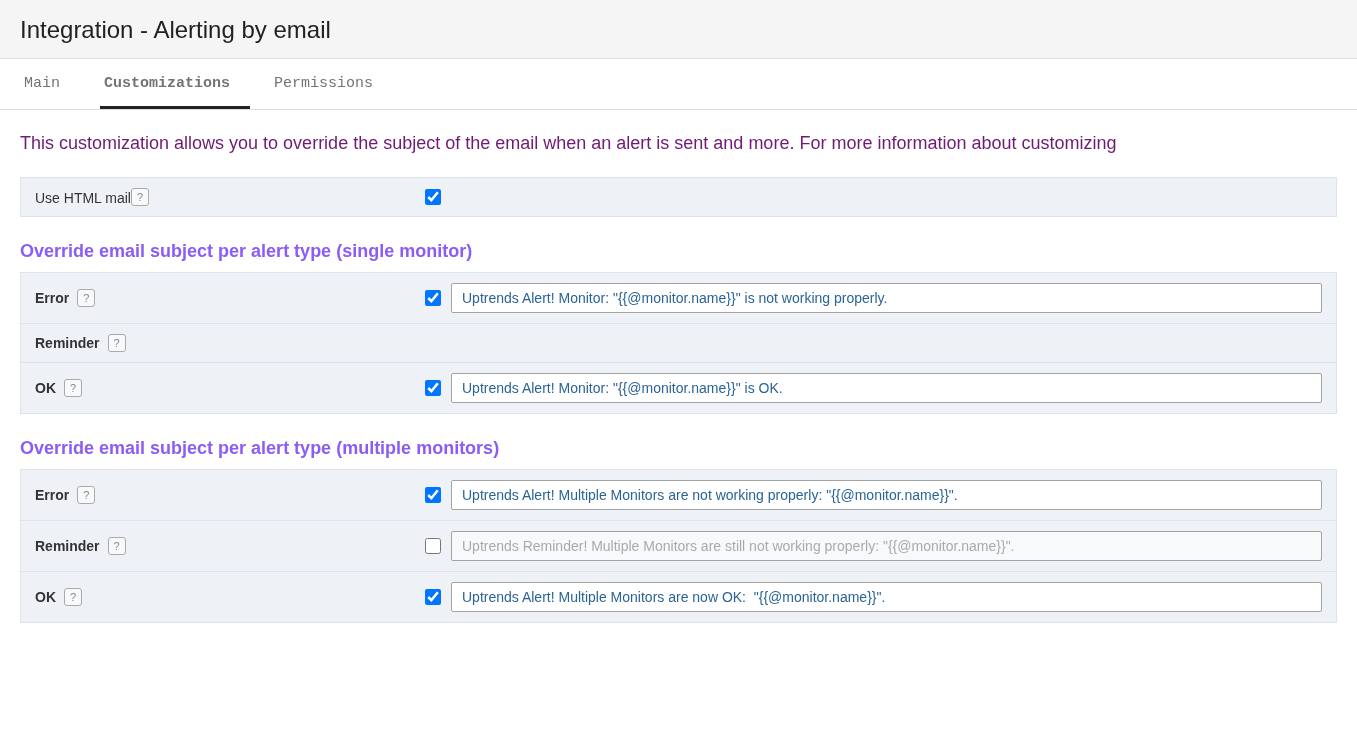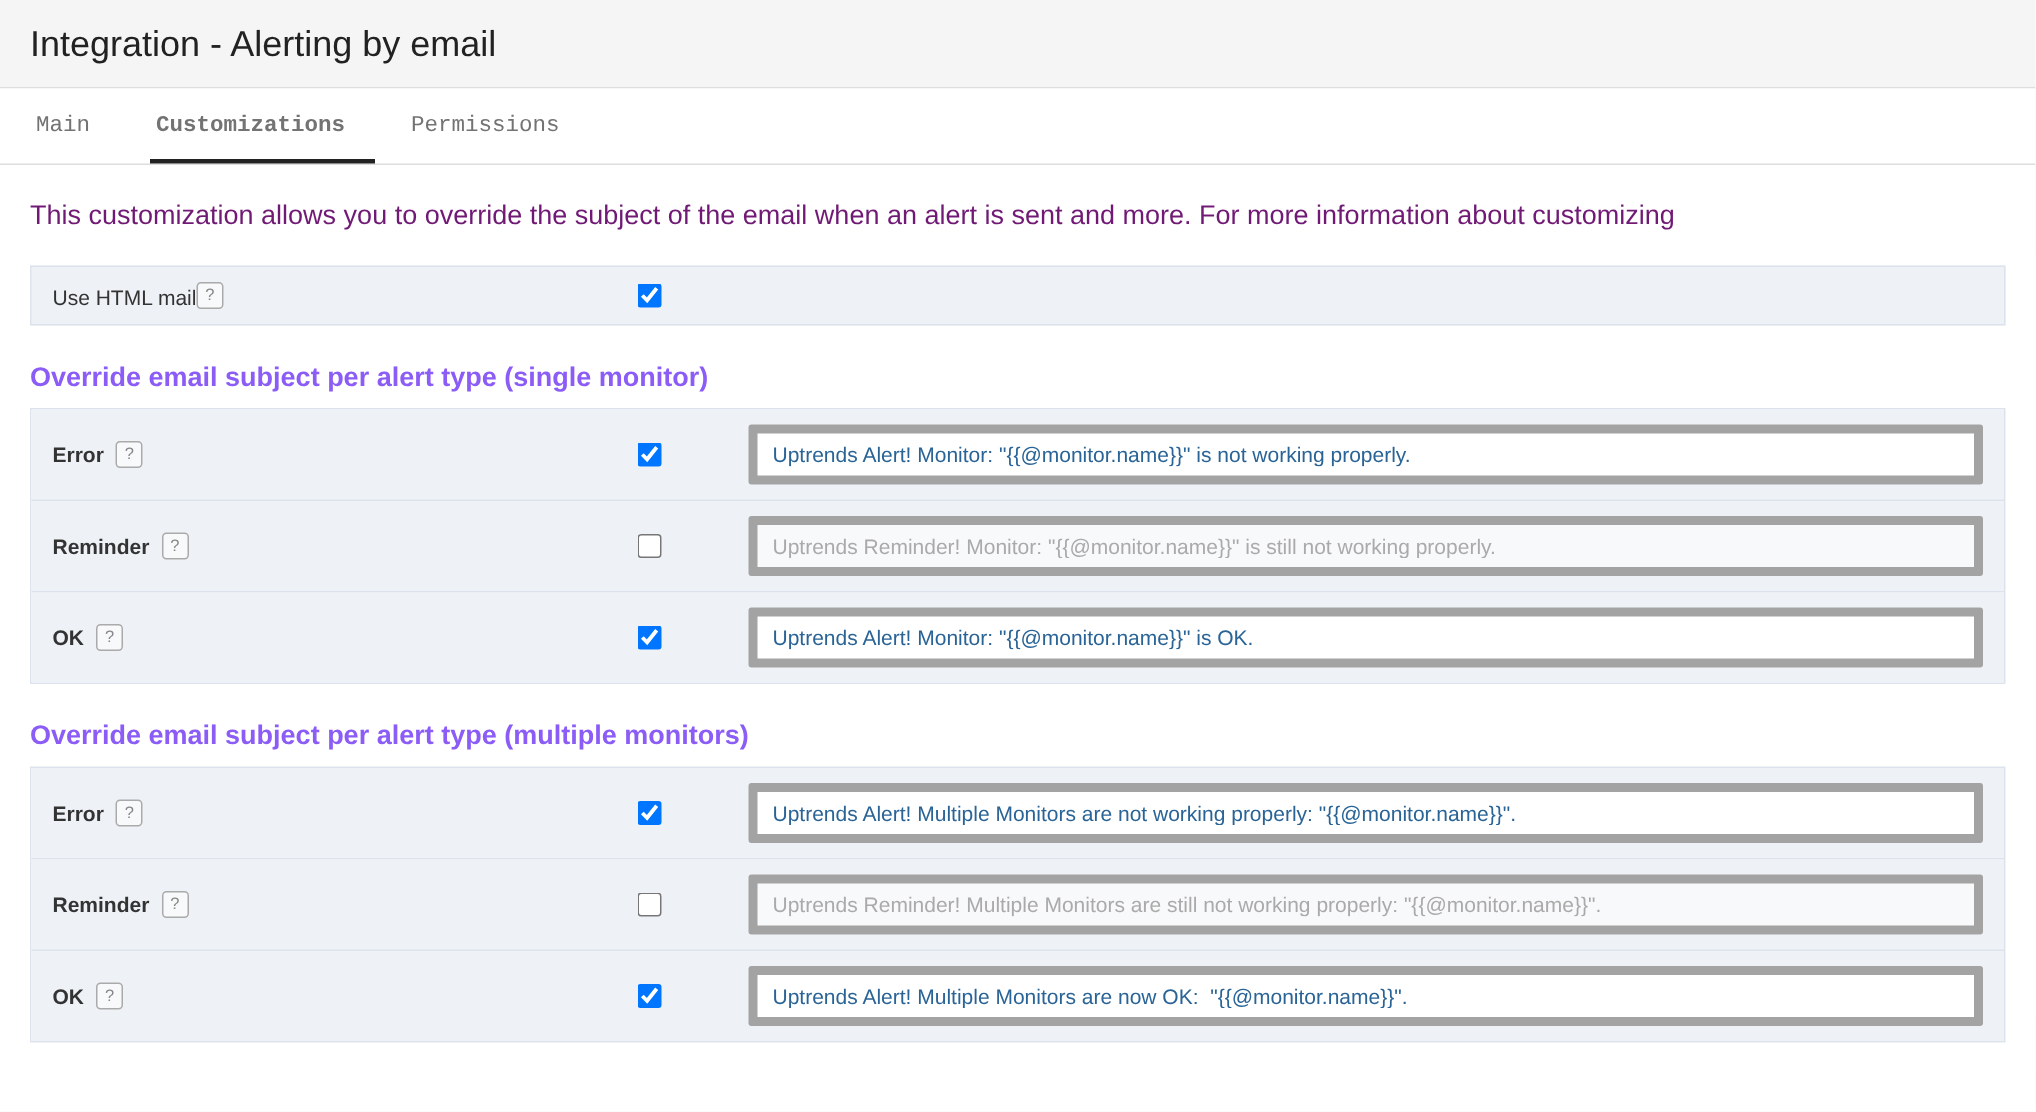--- a/index.html
+++ b/index.html
@@ -123,28 +123,27 @@
       font-weight: 600;
     }
     .alert-input-wrapper {
       flex: 1;
       display: flex;
       align-items: center;
       gap: 10px;
     }
     .alert-text-input {
       flex: 1;
-      border: 6px solid #a3a3a3;
+      border: 1px solid #a3a3a3;
       padding: 6px 10px;
       font-size: 14px;
       color: #555;
       background: #fff;
       outline: none;
       border-radius: 2px;
-      margin-left: 48px;
     }
     .alert-text-input:disabled {
       background: #f8f9fb;
       color: #aaa;
     }
     .alert-text-input.enabled {
       color: #2a6496;
     }
     input[type="checkbox"] {
       width: 16px;
@@ -198,24 +197,20 @@
           <input type="checkbox" checked="" style="">
           <input type="text" class="alert-text-input enabled" value="Uptrends Alert! Monitor: &quot;{{@monitor.name}}&quot; is not working properly." style="">
         </div>
       </div>
 
       <div class="alert-row">
         <div class="alert-label">
           <span class="alert-label-text">Reminder</span>
           <span class="help-icon">?</span>
         </div>
-        <div class="alert-input-wrapper">
-          <input type="checkbox" style="">
-          <input type="text" class="alert-text-input" disabled="" value="Uptrends Reminder! Monitor: &quot;{{@monitor.name}}&quot; is still not working properly." style="">
-        </div>
       </div>
 
       <div class="alert-row">
         <div class="alert-label">
           <span class="alert-label-text">OK</span>
           <span class="help-icon">?</span>
         </div>
         <div class="alert-input-wrapper">
           <input type="checkbox" checked="" style="">
           <input type="text" class="alert-text-input enabled" value="Uptrends Alert! Monitor: &quot;{{@monitor.name}}&quot; is OK." style="">

